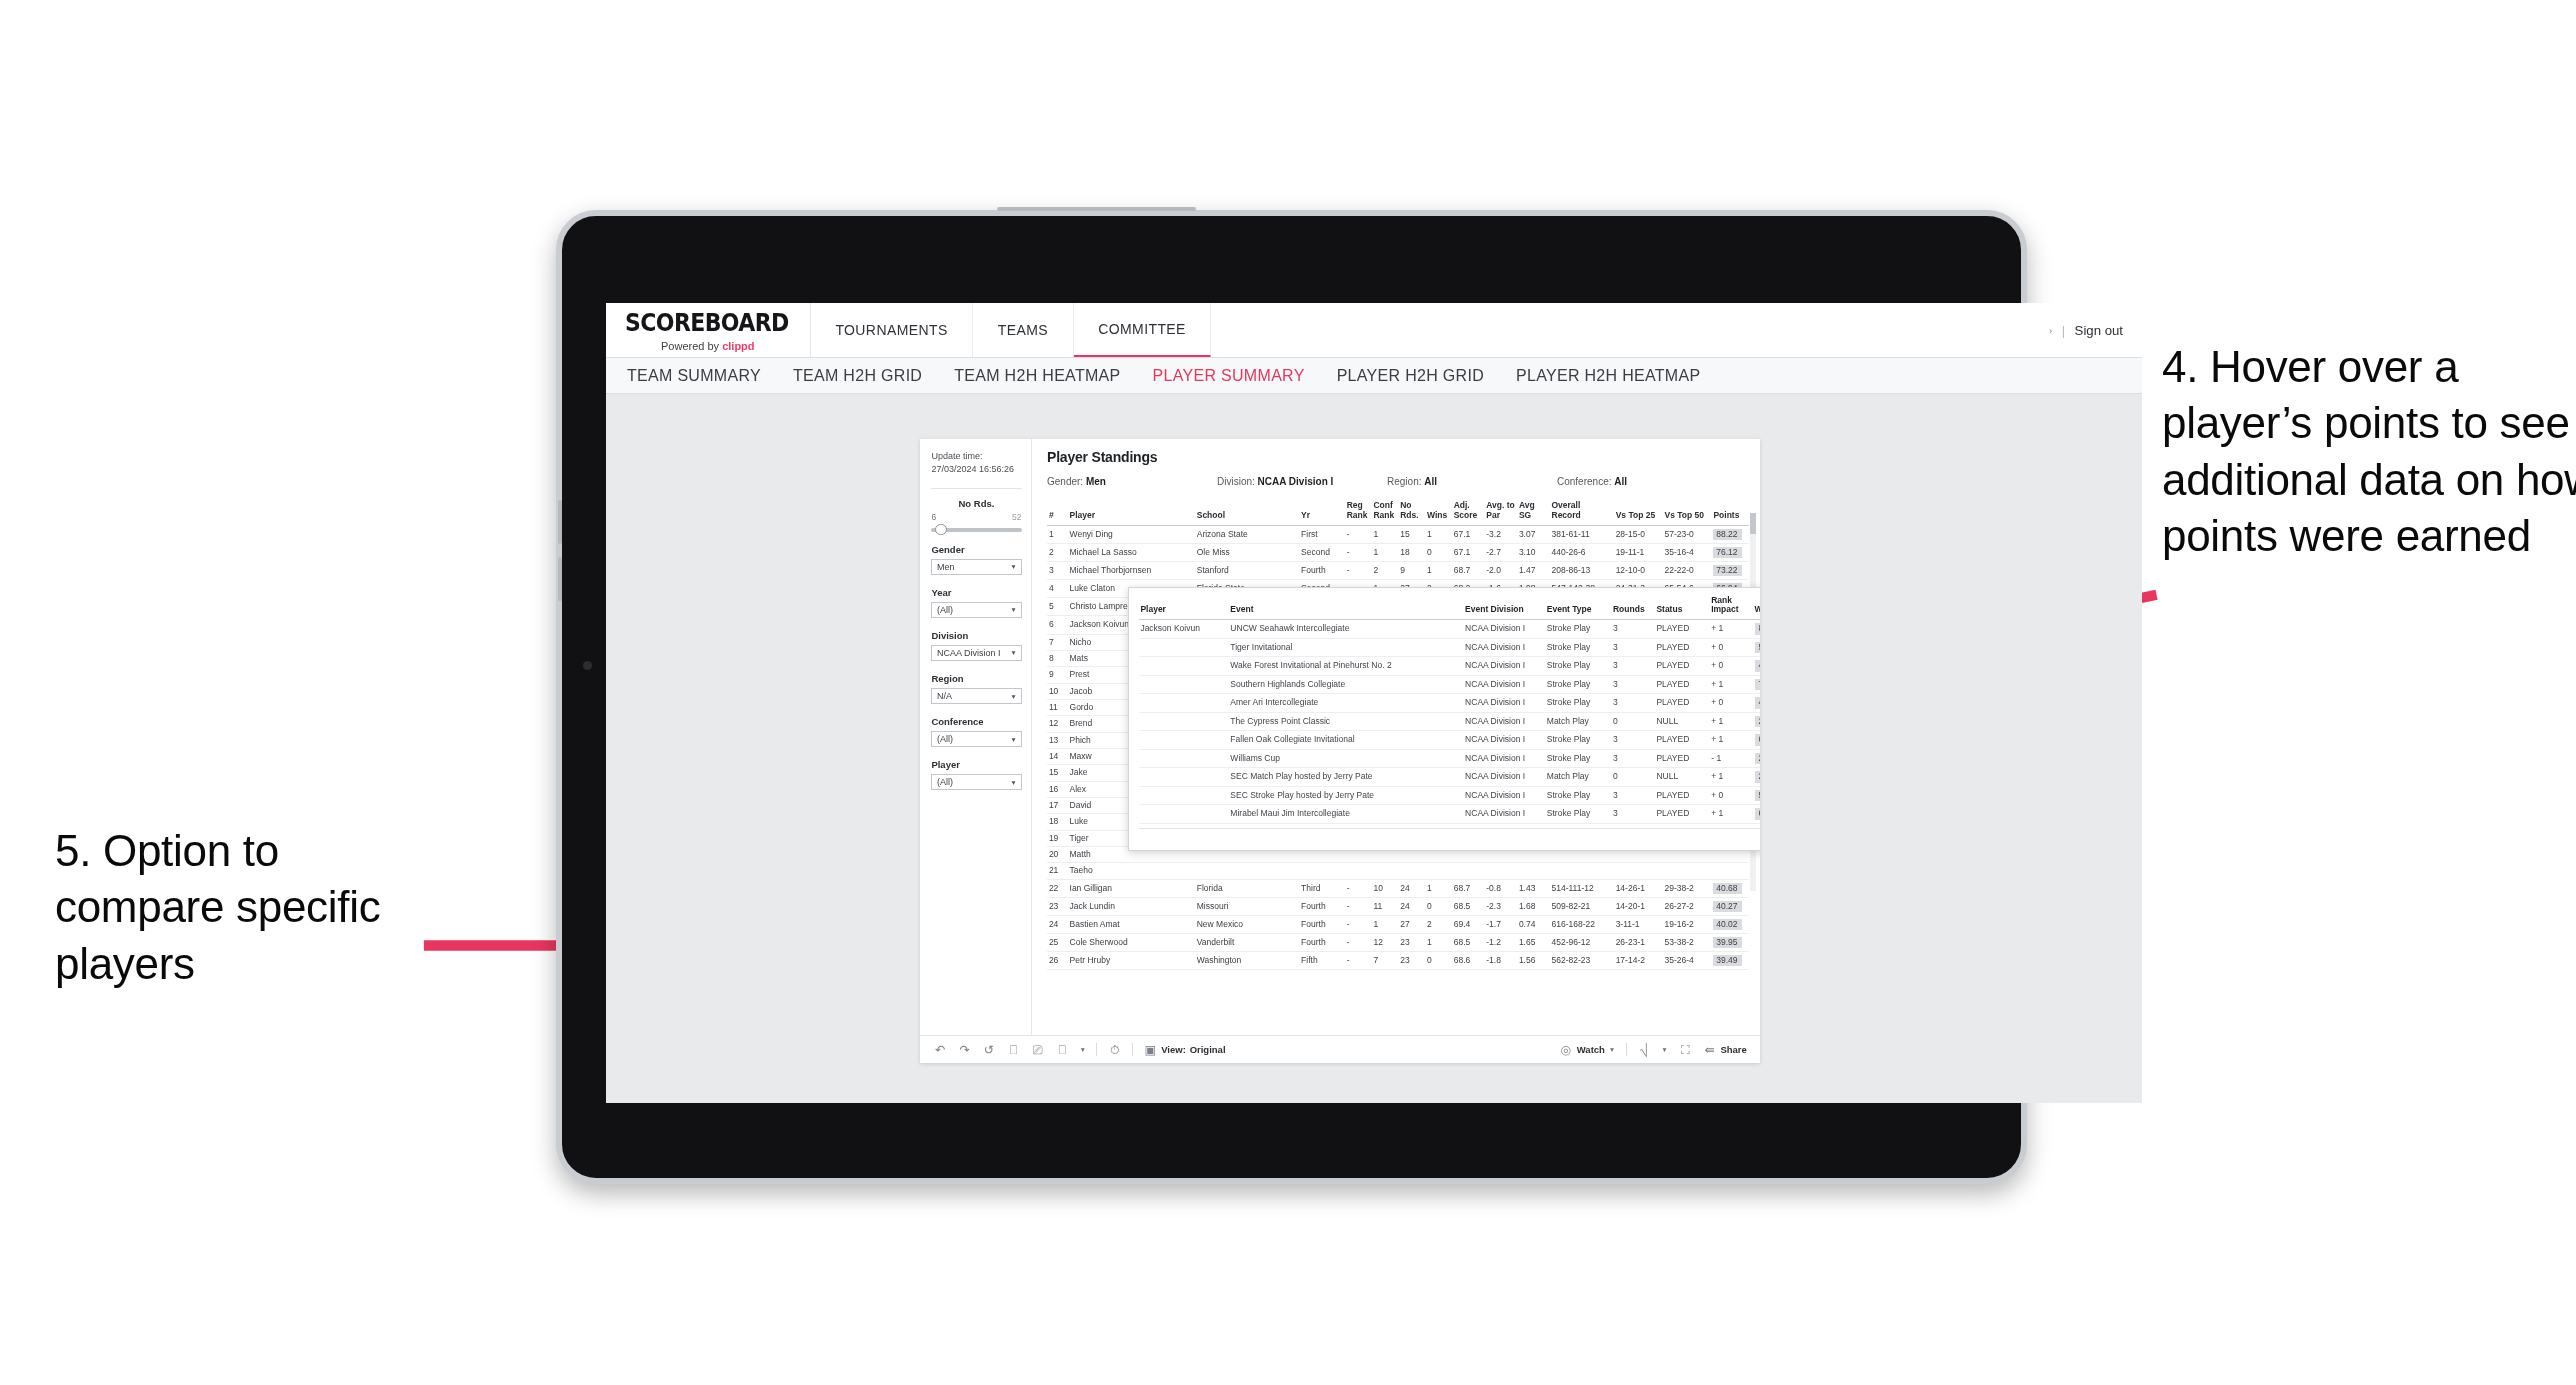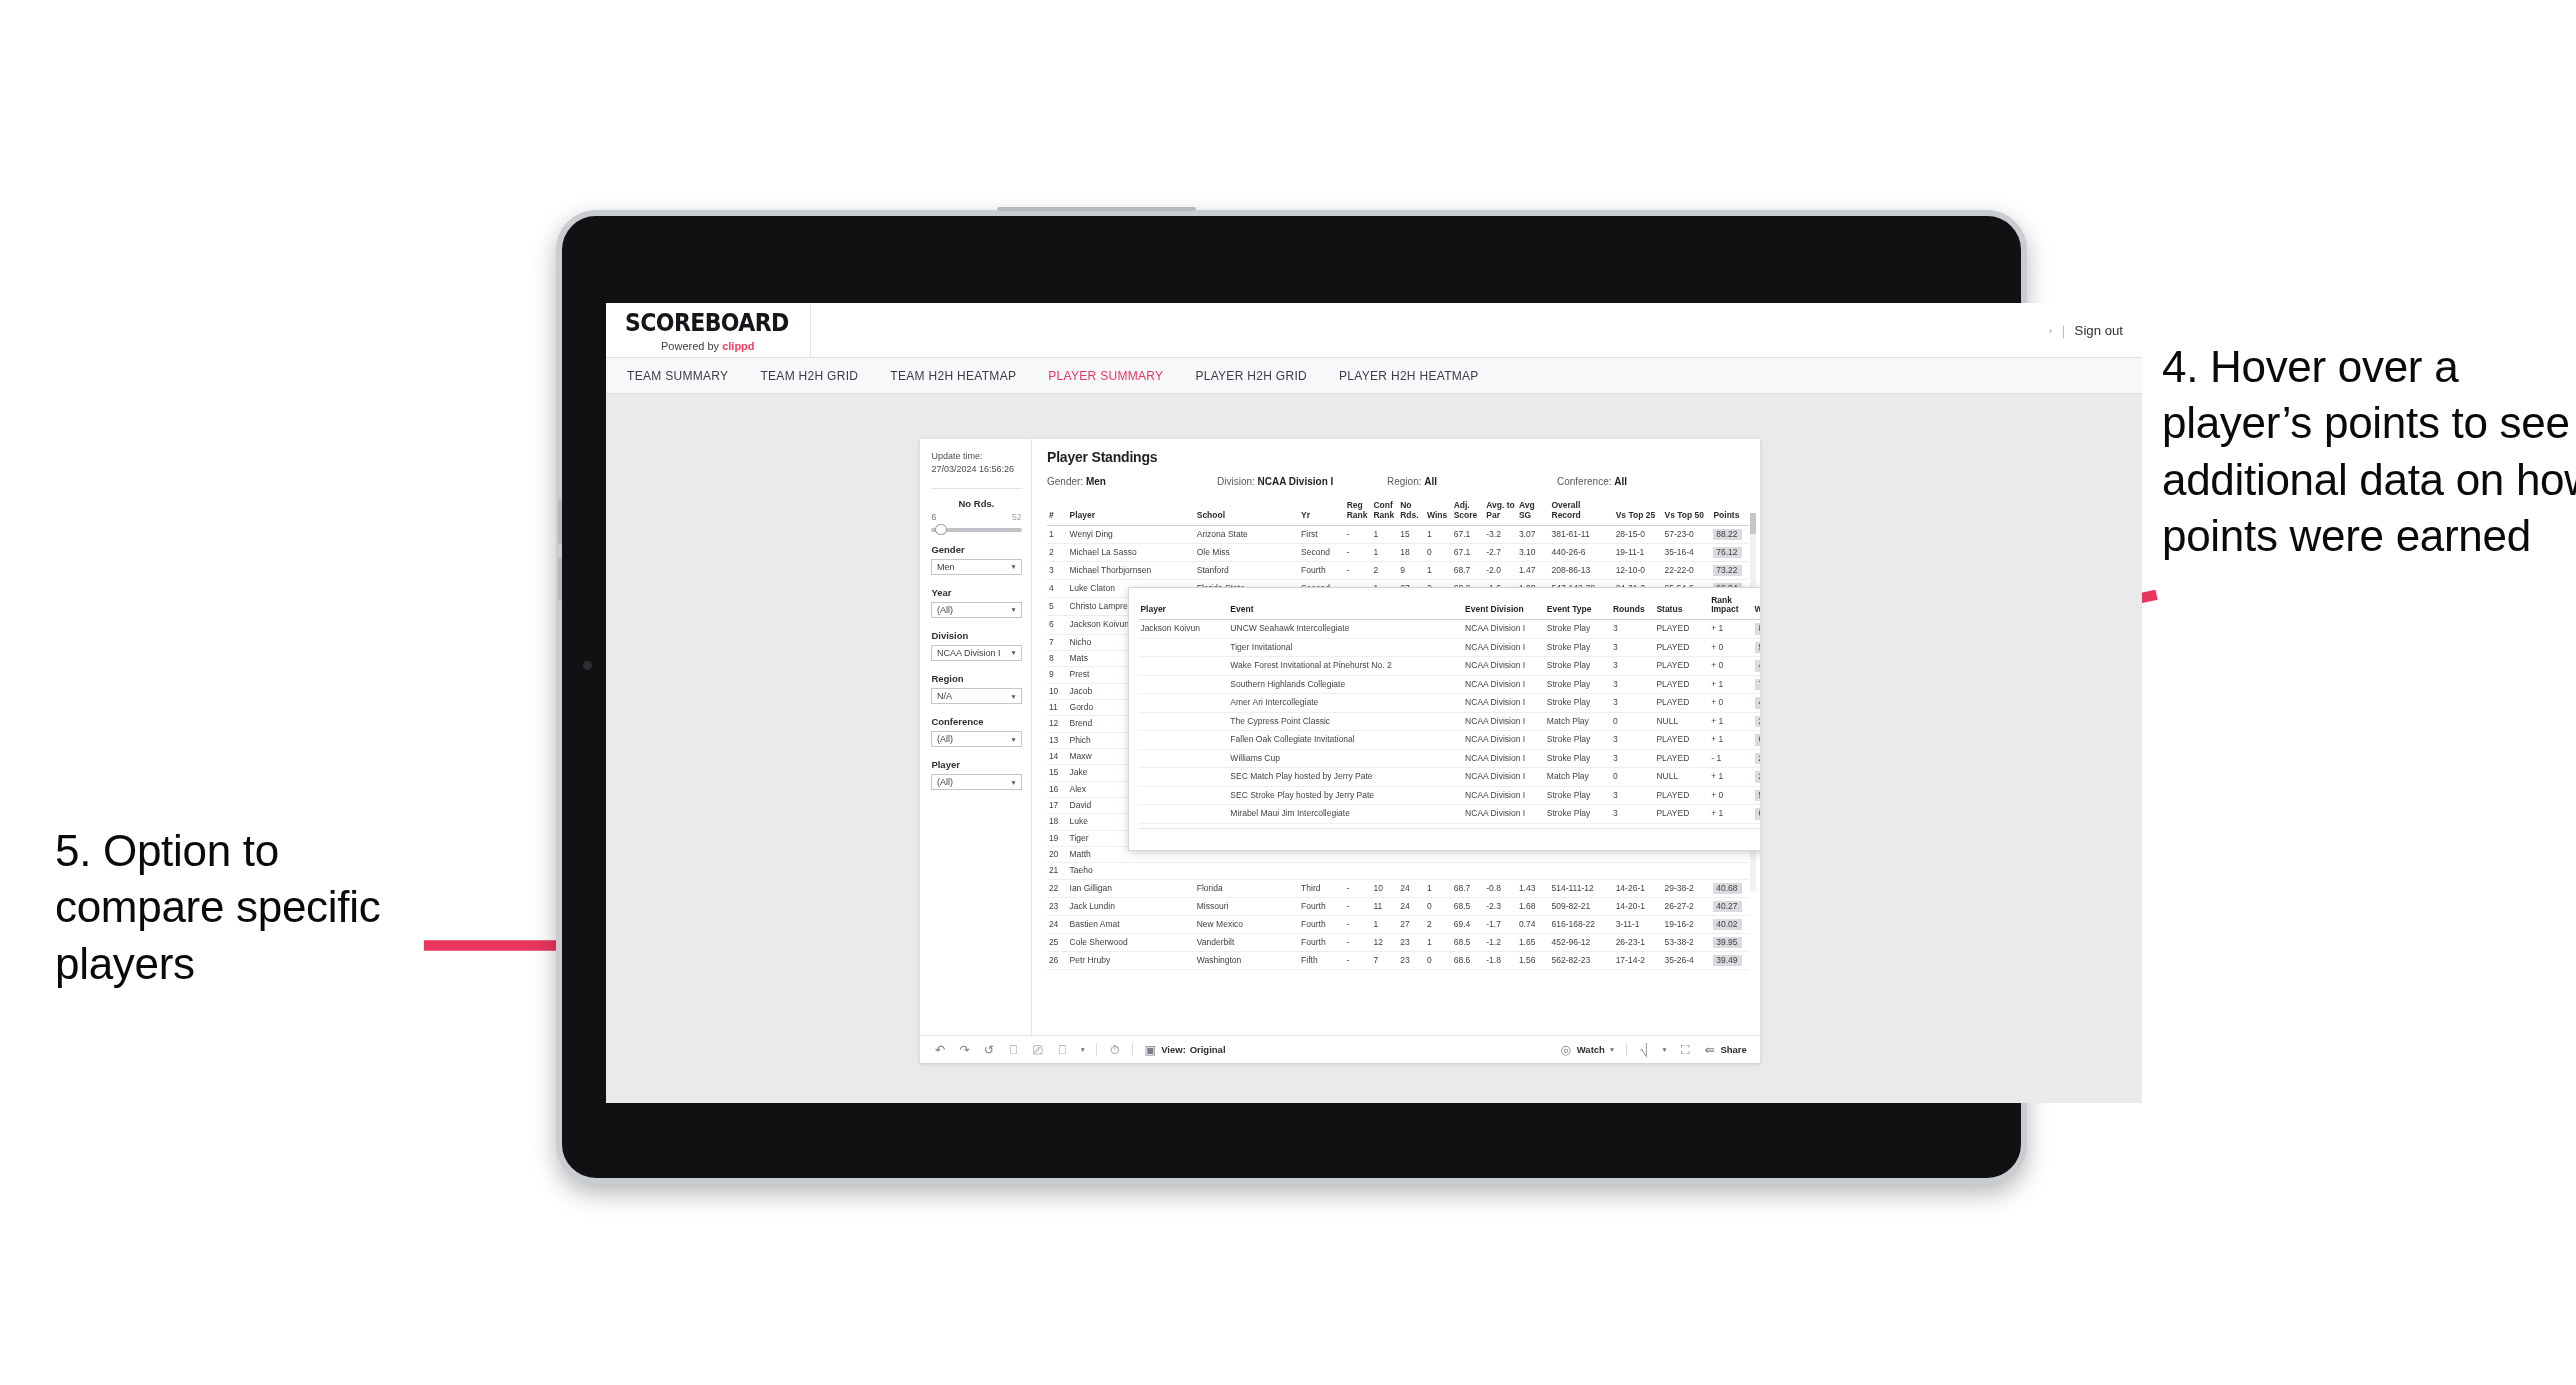--- a/index.html
+++ b/index.html
@@ -86,21 +86,21 @@
     padding-right: 19px; font-size: 13.2px; color:#2d3036;
   }
   #signout-wrap .sep { color:#b9bcc1; }
   #signout-wrap .caret { font-size: 9.5px; color:#7b7f86; }
 
   #subnav {
     height: 36px; background:#f7f8f9; border-bottom:0.9px solid #dcdee1;
     display:flex; align-items:center; padding-left: 21px; gap: 32px;
   }
   #subnav .stab {
-    font-size: 12px; color:#3a3d43; letter-spacing:0.3px; cursor:pointer; white-space:nowrap;
+    font-size: 16px; color:#3a3d43; letter-spacing:0.3px; cursor:pointer; white-space:nowrap;
   }
   #subnav .stab.active { color:#e8365e; }
 
   
   #canvas { position:relative; width:100%; height: calc(100% - 91px); background:#e9eaec; }
   #sheet {
     position:absolute; left: 314px; top: 45px;
     width: 840px; height: 624px;
     background:#ffffff;
     box-shadow: 0 0.9px 3.8px rgba(0,0,0,.14);
@@ -240,20 +240,25 @@
     <div id="camera"></div>
 
     <div id="screen">
 
       <div id="appbar">
         <div id="logo-block">
           <div id="logo-word">SCOREBOARD</div>
           <div id="logo-sub"><span>Powered by </span><span class="brand">clippd</span></div>
         </div>
 
+        <nav class="topnav" id="topnav">
+            <div class="tab">TOURNAMENTS</div>
+            <div class="tab">TEAMS</div>
+            <div class="tab active">COMMITTEE</div>
+          </nav>
 
         <div id="signout-wrap">
           <span class="caret">›</span>
           <span class="sep">|</span>
           <span>Sign out</span>
         </div>
       </div>
 
       <div id="subnav">
           <div class="stab">TEAM SUMMARY</div>

